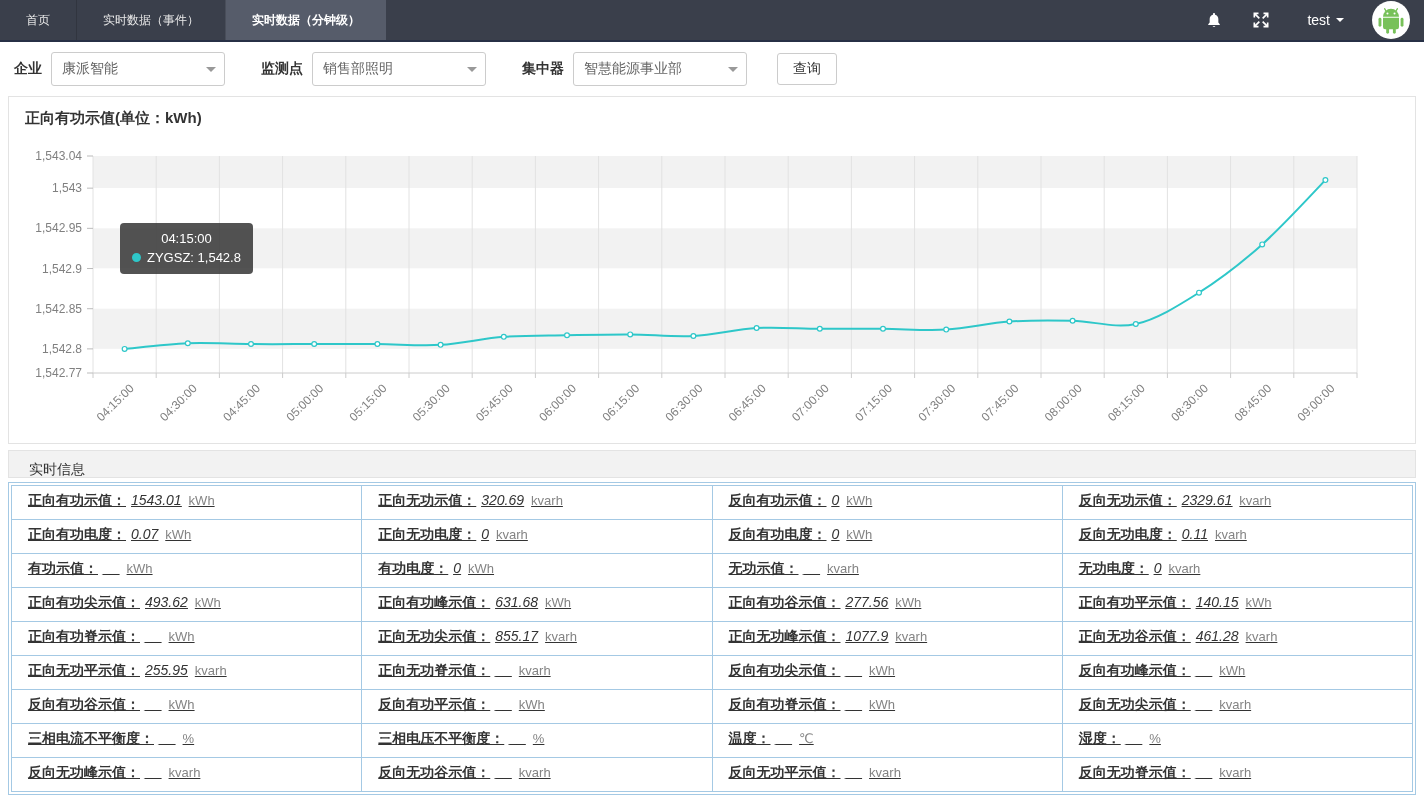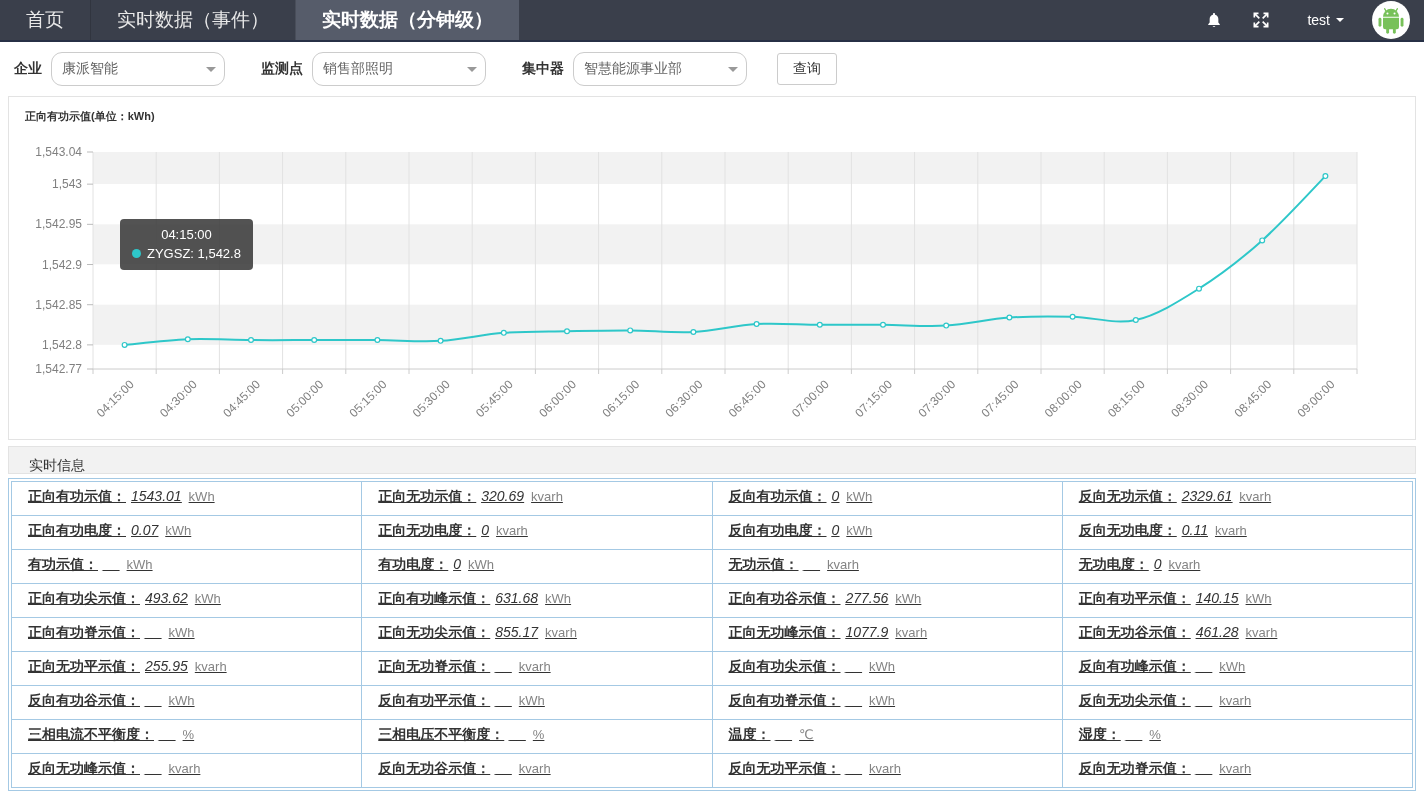--- a/index.html
+++ b/index.html
@@ -8,46 +8,46 @@
     width:1424px; height:805px; overflow:hidden;
     font-family:"Liberation Sans","DejaVu Sans",sans-serif;
     background:#fff; color:#333;
   }
   
   .topnav {
     height:42px; background:#3a3f4b; display:flex; align-items:stretch;
     color:#e8e8e8; border-bottom:2px solid #273046;
   }
   .nav-tabs { display:flex; align-items:stretch; }
-  .nav-item { line-height:40px; padding:0 26px; font-size:19px; cursor:pointer;
+  .nav-item { line-height:40px; padding:0 26px; font-size:12px; cursor:pointer;
     border-left:1px solid rgba(0,0,0,0.15); white-space:nowrap; }
   .nav-item:first-child { border-left:none; }
   .nav-item.active { background:#565c6a; color:#fff; font-weight:bold; }
   .nav-right { margin-left:auto; display:flex; align-items:center; gap:28px; padding-right:14px; }
   .icon-btn { display:flex; align-items:center; cursor:pointer; }
   .user-menu { display:flex; align-items:center; gap:6px; font-size:14px; color:#fff; cursor:pointer;margin-left:8px; }
   .caret { width:0; height:0; border:4px solid transparent; border-top-color:#fff; margin-top:4px; }
   .avatar { width:38px; height:38px; border-radius:50%; background:#fff; display:flex;
     align-items:center; justify-content:center; cursor:pointer; overflow:hidden; }
   
   .filter-bar { height:54px; display:flex; align-items:center; padding:0 14px; background:#fff; }
   .f-group { display:flex; align-items:center; margin-right:36px; }
   .f-label { font-weight:bold; font-size:14px; color:#333; margin-right:9px; white-space:nowrap; }
-  .select { width:174px; height:34px; border:1px solid #ccc; border-radius:11px; background:#fff;
+  .select { width:174px; height:34px; border:1px solid #ccc; border-radius:3px; background:#fff;
     display:flex; align-items:center; padding:0 24px 0 10px; position:relative;
     font-size:14px; color:#666; cursor:pointer; }
   .sel-val { overflow:hidden; white-space:nowrap; }
   .arrow { position:absolute; right:8px; top:14px; width:0; height:0;
     border:5px solid transparent; border-top-color:#999; }
   .query-btn { height:32px; padding:0 15px; background:#fff; border:1px solid #ccc;
     border-radius:3px; font-size:14px; color:#333; cursor:pointer; margin-left:-6px;
     font-family:inherit;text-align:center; }
   
   .chart-panel { margin:0 8px 6px; border:1px solid #e3e3e3; background:#fff; }
-  .chart-title { font-size:11px; font-weight:bold; color:#333; padding:12px 16px 5px; }
+  .chart-title { font-size:15px; font-weight:bold; color:#333; padding:12px 16px 5px; }
   .chart-body { position:relative; height:310px; }
   .chart-body svg { display:block; }
   .tooltip { position:absolute; left:111px; top:90px; background:rgba(55,55,55,0.86);
     border-radius:4px; color:#fff; font-size:13px; padding:6px 12px 7px; line-height:19px;
     pointer-events:none; white-space:nowrap; }
   .tt-time { text-align:center; }
   .tt-dot { display:inline-block; width:9px; height:9px; border-radius:50%;
     background:#2ec7c9; margin-right:6px; }
   
   .info-header { margin:6px 8px 0; background:#f2f2f2; border:1px solid #e3e3e3;

